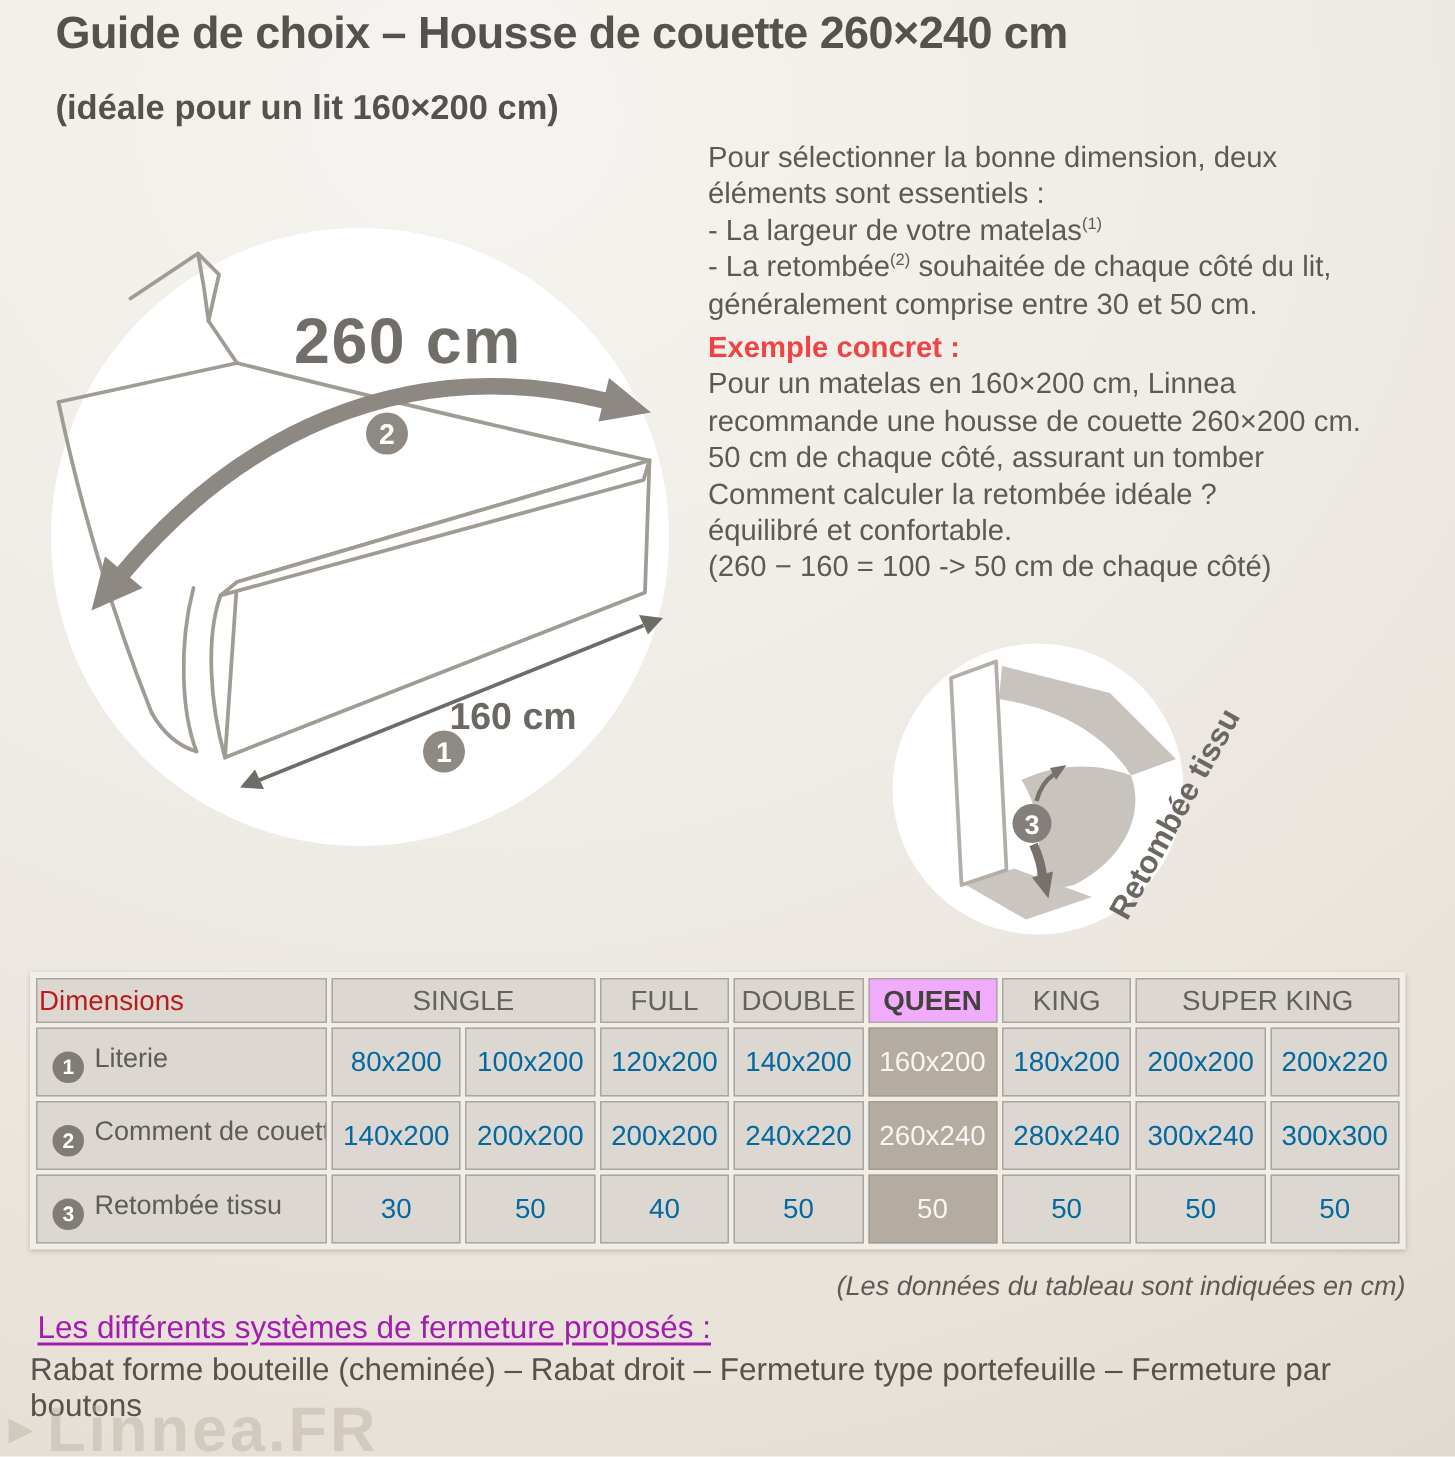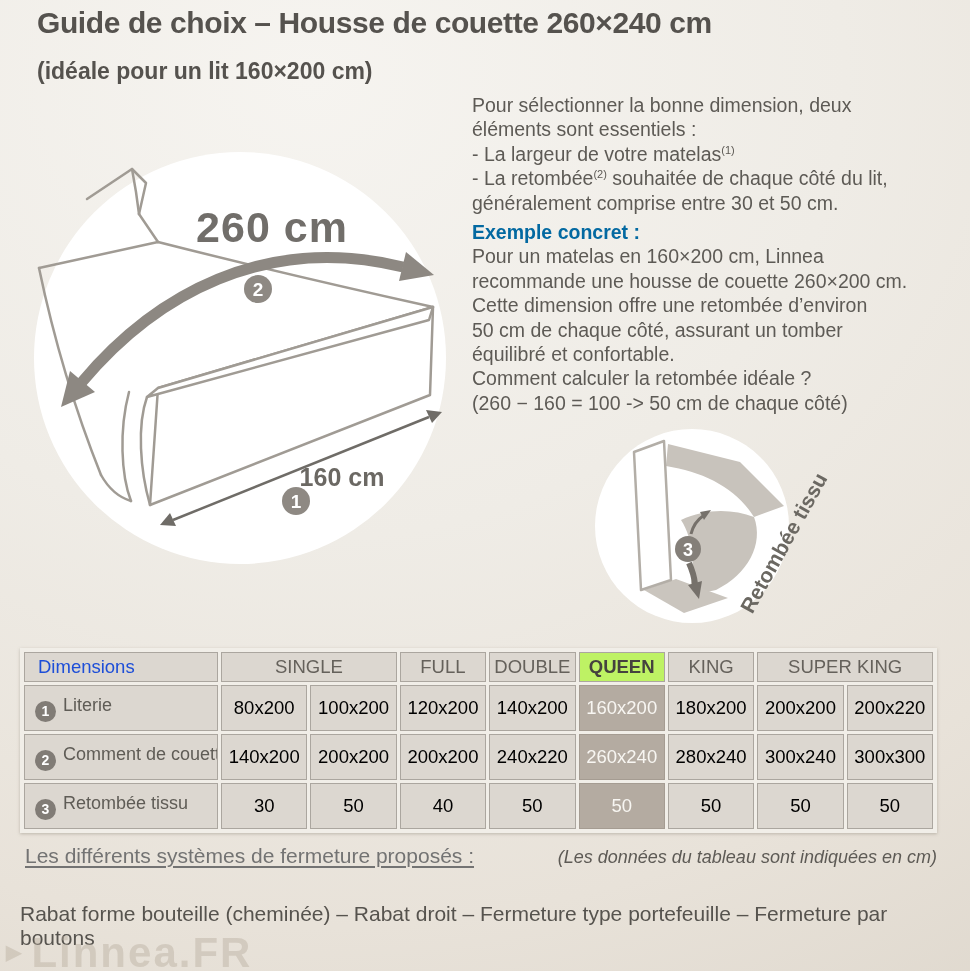--- a/index.html
+++ b/index.html
@@ -12,21 +12,21 @@
     background: radial-gradient(145% 125% at 32% 8%, #f6f4f0 0%, #efece6 38%, #e8e2d9 70%, #dbd4c9 100%);
   }
 
   
   .title    { position:absolute; left:37px; top:6px;  font-size:30px; font-weight:bold; color:#55524e; letter-spacing:-0.4px; }
   .subtitle { position:absolute; left:37px; top:58px;  font-size:23px; font-weight:bold; color:#55524e; }
 
   
   .intro { position:absolute; left:472px; top:93px; width:478px; font-size:19.5px; line-height:24.4px; color:#5d5a55; }
   .intro sup { font-size:11px; line-height:0; vertical-align:super; }
-  .example-heading { font-weight:bold; color:#0369a1; margin-top:5px; }
+  .example-heading { font-weight:bold; color:#ef4444; margin-top:5px; }
 
   
   .main-diagram  { position:absolute; left:25px;  top:145px; width:440px; height:430px; }
   .small-diagram { position:absolute; left:588px; top:422px; width:215px; height:210px; }
   .drop-label {
     position:absolute; left:693px; top:531px; width:182px; height:24px;
     text-align:center; font-size:21px; font-weight:bold; color:#6b6862;
     transform:rotate(-61deg);
   }
 
@@ -35,38 +35,38 @@
     position:absolute; left:20px; top:648px; width:917px;
     background:#f1eee8; padding:1px;
     box-shadow:0 1px 3px rgba(105,96,82,0.35);
   }
   table { width:100%; table-layout:fixed; border-collapse:separate; border-spacing:3px; }
   th, td {
     border:1px solid #aba69f; background:#dcd7d0;
     text-align:center; font-weight:normal; overflow:hidden; white-space:nowrap;
   }
   thead th { height:30px; font-size:18.5px; color:#65615b; }
-  th.th-dim { text-align:left; padding-left:13px; color:#1d4ed8; }
-  th.th-queen { font-weight:bold; color:#45423e; background:#bef264; }
-  tbody td { height:46px; font-size:18.5px; color:#000000; }
+  th.th-dim { text-align:left; padding-left:1px; color:#b91c1c; }
+  th.th-queen { font-weight:bold; color:#45423e; background:#f0abfc; }
+  tbody td { height:46px; font-size:18.5px; color:#0369a1; }
   td.label-cell { text-align:left; padding-left:10px; font-size:18px; color:#5f5c56; }
   td.hl { background:#b4aba1; border-color:#a59c92; color:#f8f6f2; }
   .badge {
     display:inline-block; width:21px; height:21px; border-radius:50%;
     background:#817c76; color:#fff; font-size:14px; font-weight:bold;
     text-align:center; line-height:21px; margin-right:7px; vertical-align:-5px;
   }
 
   
   .table-note {
     position:absolute; left:487px; top:847px; width:450px;
     text-align:right; font-style:italic; font-size:18px; color:#5d5a55;
   }
   .closures-heading {
-    position:absolute; left:25px; top:844px; font-size:21px; color:#737373;
+    position:absolute; left:25px; top:874px; font-size:21px; color:#a21caf;
     text-decoration:underline; text-underline-offset:3px;
   }
   .closures-text { position:absolute; left:20px; top:902px; width:942px; font-size:21px; color:#56534e; }
 
   .watermark {
     position:absolute; left:6px; top:929px;
     font-size:42px; font-weight:bold; letter-spacing:2px;
     color:#b7ac9d; opacity:0.42;
   }
   .wm-arrow { font-size:20px; vertical-align:8px; margin-right:8px; }
@@ -120,24 +120,23 @@
 
 <div class="intro">
   <div>Pour sélectionner la bonne dimension, deux</div>
   <div>éléments sont essentiels :</div>
   <div><span>- La largeur de votre matelas</span><sup>(1)</sup></div>
   <div><span>- La retombée</span><sup>(2)</sup><span> souhaitée de chaque côté du lit,</span></div>
   <div>généralement comprise entre 30 et 50 cm.</div>
   <div class="example-heading">Exemple concret :</div>
   <div>Pour un matelas en 160×200 cm, Linnea</div>
   <div>recommande une housse de couette 260×200 cm.</div>
-  <div>Cette dimension offre une retombée d’environ</div>
   <div>50 cm de chaque côté, assurant un tomber</div>
+  <div>Comment calculer la retombée idéale ?</div>
   <div>équilibré et confortable.</div>
-  <div>Comment calculer la retombée idéale ?</div>
   <div>(260 − 160 = 100 -&gt; 50 cm de chaque côté)</div>
 </div>
 
 <svg class="small-diagram" viewBox="0 0 215 210" xmlns="http://www.w3.org/2000/svg">
   <circle cx="104" cy="104" r="97" fill="#ffffff"></circle>
   <g>
     <path d="M80,22 L152,40 L196,84 L166,95 C 148,66 116,50 78,44 Z" fill="#c8c3bc"></path>
     <path d="M166,95 C 176,122 160,152 128,168 L100,174 C 108,148 106,118 93,98 C 118,86 145,87 166,95 Z" fill="#c8c3bc"></path>
     <path d="M56,168 L88,157 L140,176 L96,191 Z" fill="#cac5be"></path>
     <polygon points="46,30 76,19 83,158 53,168" fill="#ffffff" stroke="#b3aea7" stroke-width="2.5" stroke-linejoin="round"></polygon>

